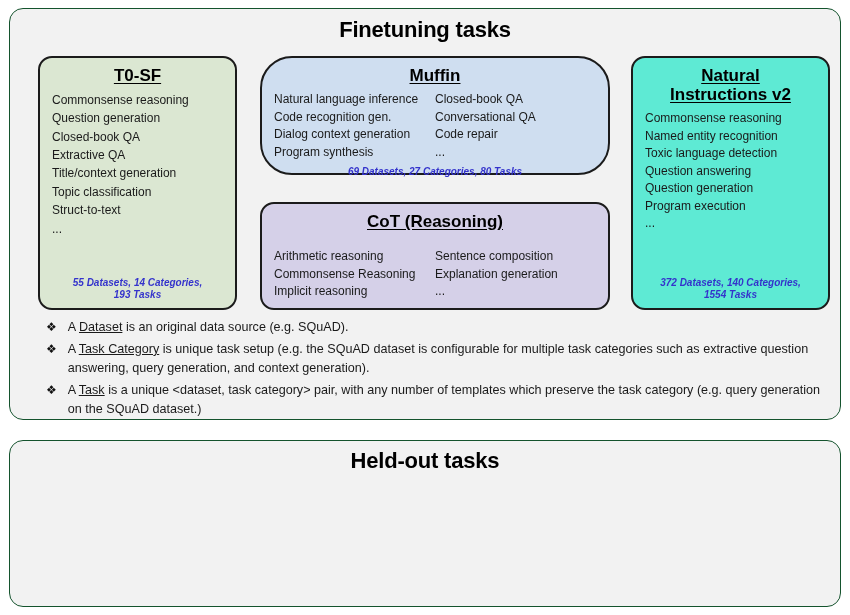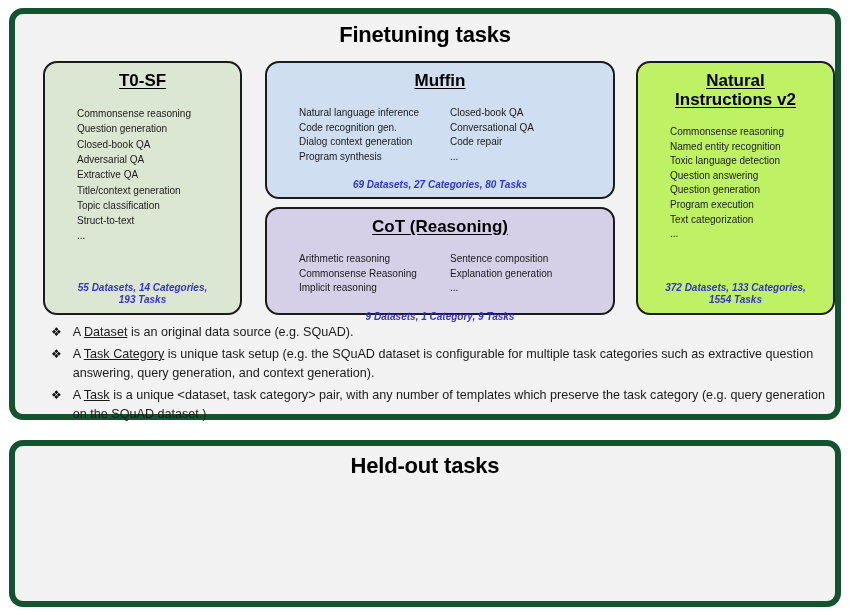--- a/index.html
+++ b/index.html
@@ -11,21 +11,21 @@
     color: #1a1a1a;
     overflow: hidden;
   }
 
   .page { position: relative; width: 850px; height: 615px; }
 
   
   .panel {
     position: absolute;
     background: #f2f2f2;
-    border: 6px solid #14532d;
+    border: 1px solid #14532d;
     border-radius: 14px;
   }
   #panel-finetuning { left: 9px;  top: 8px;   width: 832px; height: 412px; }
   #panel-heldout    { left: 9px;  top: 440px; width: 832px; height: 167px; }
 
   .panel-title {
     text-align: center;
     font-size: 22px;
     font-weight: bold;
     color: #000;
@@ -35,53 +35,52 @@
   #panel-heldout .panel-title { margin-top: 7px; }
 
   
   .card {
     position: absolute;
     border: 2px solid #1b1b1b;
     border-radius: 14px;
     padding: 8px 12px 7px 12px;
     display: flex;
     flex-direction: column;
-    gap: 10px;
   }
   .card-title {
     text-align: center;
     font-weight: bold;
     font-size: 17px;
     color: #000;
     line-height: 1.12;
     margin-bottom: 6px;
   }
   .card-title u { text-decoration: underline; text-underline-offset: 2px; }
 
-  .items { font-size: 10px; line-height: 1.46; color: #1a1a1a; margin-left: 20px; }
+  .items { font-size: 12px; line-height: 1.46; color: #1a1a1a; }
   .items.two-col { display: flex; gap: 0px; }
   .items.two-col .col { flex: 1 1 0; min-width: 0; }
   .items .row { white-space: nowrap; }
 
   .stats {
     margin-top: auto;
     text-align: center;
     color: #3433cc;
     font-weight: bold;
     font-style: italic;
     font-size: 10px;
     line-height: 1.22;
     padding-top: 5px;
   }
 
   
   #card-t0sf   { left: 28px;  top: 47px;  width: 199px; height: 254px; background: #dbe7d2; }
-  #card-muffin { left: 250px; top: 47px;  width: 350px; height: 138px; background: #cfdef0; }
+  #card-muffin { left: 250px; top: 47px;  width: 350px; height: 119px; background: #cfdef0; border-radius: 32px; }
   #card-cot    { left: 250px; top: 193px; width: 350px; height: 108px; background: #d5d0e8; justify-content: space-between; }
-  #card-ni2    { left: 621px; top: 47px;  width: 199px; height: 254px; background: #bef264; }
+  #card-ni2    { left: 621px; top: 47px;  width: 199px; height: 254px; background: #5eead4; }
 
   #card-t0sf .items .row { line-height: 1.53; }
   #card-ni2  .items .row { line-height: 1.46; }
 
   
   .notes {
     position: absolute;
     left: 36px; top: 309px; width: 790px;
     font-size: 12.6px;
     line-height: 1.5;
@@ -114,21 +113,20 @@
     <h1 class="panel-title">Finetuning tasks</h1>
 
     <div class="card" id="card-t0sf">
       <div class="card-title">
         <u>T0-SF</u>
       </div>
       <div class="items">
         <div class="row">Commonsense reasoning</div>
         <div class="row">Question generation</div>
         <div class="row">Closed-book QA</div>
-        <div class="row">Adversarial QA</div>
         <div class="row">Extractive QA</div>
         <div class="row">Title/context generation</div>
         <div class="row">Topic classification</div>
         <div class="row">Struct-to-text</div>
         <div class="row">...</div>
       </div>
       <div class="stats">
         <div>55 Datasets, 14 Categories,</div>
         <div>193 Tasks</div>
       </div>
@@ -164,40 +162,38 @@
           <div class="row">Arithmetic reasoning</div>
           <div class="row">Commonsense Reasoning</div>
           <div class="row">Implicit reasoning</div>
         </div>
         <div class="col">
           <div class="row">Sentence composition</div>
           <div class="row">Explanation generation</div>
           <div class="row">...</div>
         </div>
       </div>
-      <div class="stats">9 Datasets, 1 Category, 9 Tasks</div>
     </div>
 
     <div class="card" id="card-ni2">
       <div class="card-title">
         <u>Natural</u><br>
         <u>Instructions v2</u>
       </div>
       <div class="items">
         <div class="row">Commonsense reasoning</div>
         <div class="row">Named entity recognition</div>
         <div class="row">Toxic language detection</div>
         <div class="row">Question answering</div>
         <div class="row">Question generation</div>
         <div class="row">Program execution</div>
-        <div class="row">Text categorization</div>
         <div class="row">...</div>
       </div>
       <div class="stats">
-        <div>372 Datasets, 133 Categories,</div>
+        <div>372 Datasets, 140 Categories,</div>
         <div>1554 Tasks</div>
       </div>
     </div>
 
     <div class="notes">
       <div class="note">
         <span class="bullet">❖</span>
         <span class="note-text"><span>A </span><b>Dataset</b><span> is an original data source (e.g. SQuAD).</span></span>
       </div>
       <div class="note">

